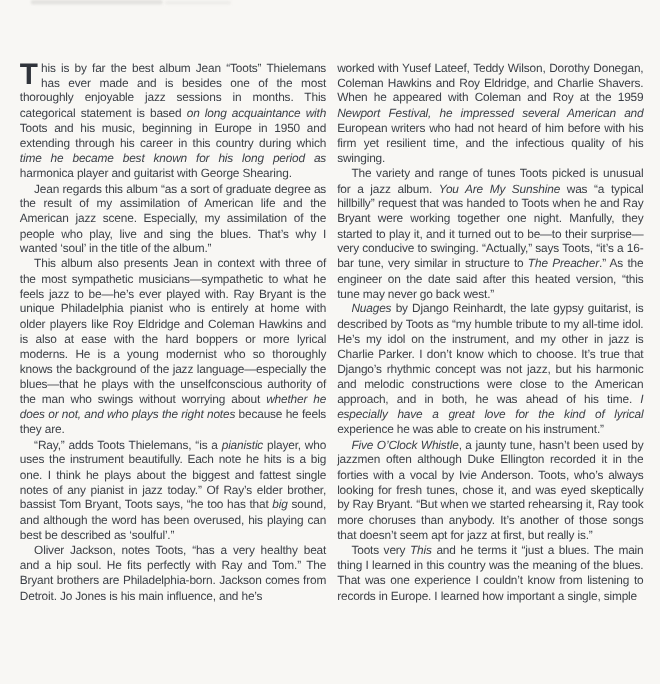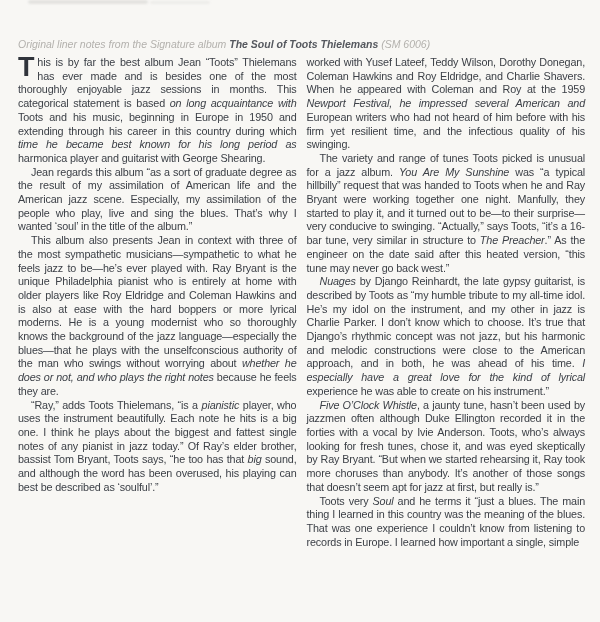--- a/index.html
+++ b/index.html
@@ -77,32 +77,30 @@
     color: #30343b;
   }
 </style>
 </head>
 <body>
 
 <div class="page">
   <div class="artifact"></div>
   <div class="artifact2"></div>
 
-  <div class="header">
-    <span>Original liner notes from the Signature album </span><span class="title">The Soul of Toots Thielemans</span><span>  (SM 6006)</span>
-  </div>
 
   <div class="columns">
     <div class="col" id="left-col">
         <p class="para"><span class="drop-cap">T</span><span>his is by far the best album Jean “Toots” Thielemans has ever made and is besides one of the most thoroughly enjoyable jazz sessions in months. This categorical statement is based </span><span class="it">on long acquaintance with</span><span> Toots and his music, beginning in Europe in 1950 and extending through his career in this country during which </span><span class="it">time he became best known for his long period as</span><span> harmonica player and guitarist with George Shearing.</span></p>
         <p class="para indent"><span>Jean regards this album “as a sort of graduate degree as the result of my assimilation of American life and the American jazz scene. Especially, my assimilation of the people who play, live and sing the blues. That’s why I wanted ‘soul’ in the title of the album.”</span></p>
         <p class="para indent"><span>This album also presents Jean in context with three of the most sympathetic musicians—sympathetic to what he feels jazz to be—he’s ever played with. Ray Bryant is the unique Philadelphia pianist who is entirely at home with older players like Roy Eldridge and Coleman Hawkins and is also at ease with the hard boppers or more lyrical moderns. He is a young modernist who so thoroughly knows the background of the jazz language—especially the blues—that he plays with the unselfconscious authority of the man who swings without worrying about </span><span class="it">whether he does or not, and who plays the right notes</span><span> because he feels they are.</span></p>
         <p class="para indent"><span>“Ray,” adds Toots Thielemans, “is a </span><span class="it">pianistic</span><span> player, who uses the instrument beautifully. Each note he hits is a big one. I think he plays about the biggest and fattest single notes of any pianist in jazz today.” Of Ray’s elder brother, bassist Tom Bryant, Toots says, “he too has that </span><span class="it">big</span><span> sound, and although the word has been overused, his playing can best be described as ‘soulful’.”</span></p>
+        <p class="para indent"><span>Oliver Jackson, notes Toots, “has a very healthy beat and a hip soul. He fits perfectly with Ray and Tom.” The Bryant brothers are Philadelphia-born. Jackson comes from Detroit. Jo Jones is his main influence, and he’s</span></p>
       </div>
     <div class="col" id="right-col">
         <p class="para"><span>worked with Yusef Lateef, Teddy Wilson, Dorothy Donegan, Coleman Hawkins and Roy Eldridge, and Charlie Shavers. When he appeared with Coleman and Roy at the 1959 </span><span class="it">Newport Festival, he impressed several American and</span><span> European writers who had not heard of him before with his firm yet resilient time, and the infectious quality of his swinging.</span></p>
         <p class="para indent"><span>The variety and range of tunes Toots picked is unusual for a jazz album. </span><span class="it">You Are My Sunshine</span><span> was “a typical hillbilly” request that was handed to Toots when he and Ray Bryant were working together one night. Manfully, they started to play it, and it turned out to be—to their surprise—very conducive to swinging. “Actually,” says Toots, “it’s a 16-bar tune, very similar in structure to </span><span class="it">The Preacher</span><span>.” As the engineer on the date said after this heated version, “this tune may never go back west.”</span></p>
         <p class="para indent"><span class="it">Nuages</span><span> by Django Reinhardt, the late gypsy guitarist, is described by Toots as “my humble tribute to my all-time idol. He’s my idol on the instrument, and my other in jazz is Charlie Parker. I don’t know which to choose. It’s true that Django’s rhythmic concept was not jazz, but his harmonic and melodic constructions were close to the American approach, and in both, he was ahead of his time. </span><span class="it">I especially have a great love for the kind of lyrical</span><span> experience he was able to create on his instrument.”</span></p>
         <p class="para indent"><span class="it">Five O’Clock Whistle</span><span>, a jaunty tune, hasn’t been used by jazzmen often although Duke Ellington recorded it in the forties with a vocal by Ivie Anderson. Toots, who’s always looking for fresh tunes, chose it, and was eyed skeptically by Ray Bryant. “But when we started rehearsing it, Ray took more choruses than anybody. It’s another of those songs that doesn’t seem apt for jazz at first, but really is.”</span></p>
-        <p class="para indent"><span>Toots very </span><span class="it">Soul</span><span> and he terms it “just a blues. The main thing I learned in this country was the meaning of the blues. That was one experience I couldn’t know from listening to records in Europe. I learned how important a single, simple</span></p>
+        <p class="para indent"><span>Toots very </span><span class="it">This</span><span> and he terms it “just a blues. The main thing I learned in this country was the meaning of the blues. That was one experience I couldn’t know from listening to records in Europe. I learned how important a single, simple</span></p>
       </div>
   </div>
 </div>
 
 </body></html>

